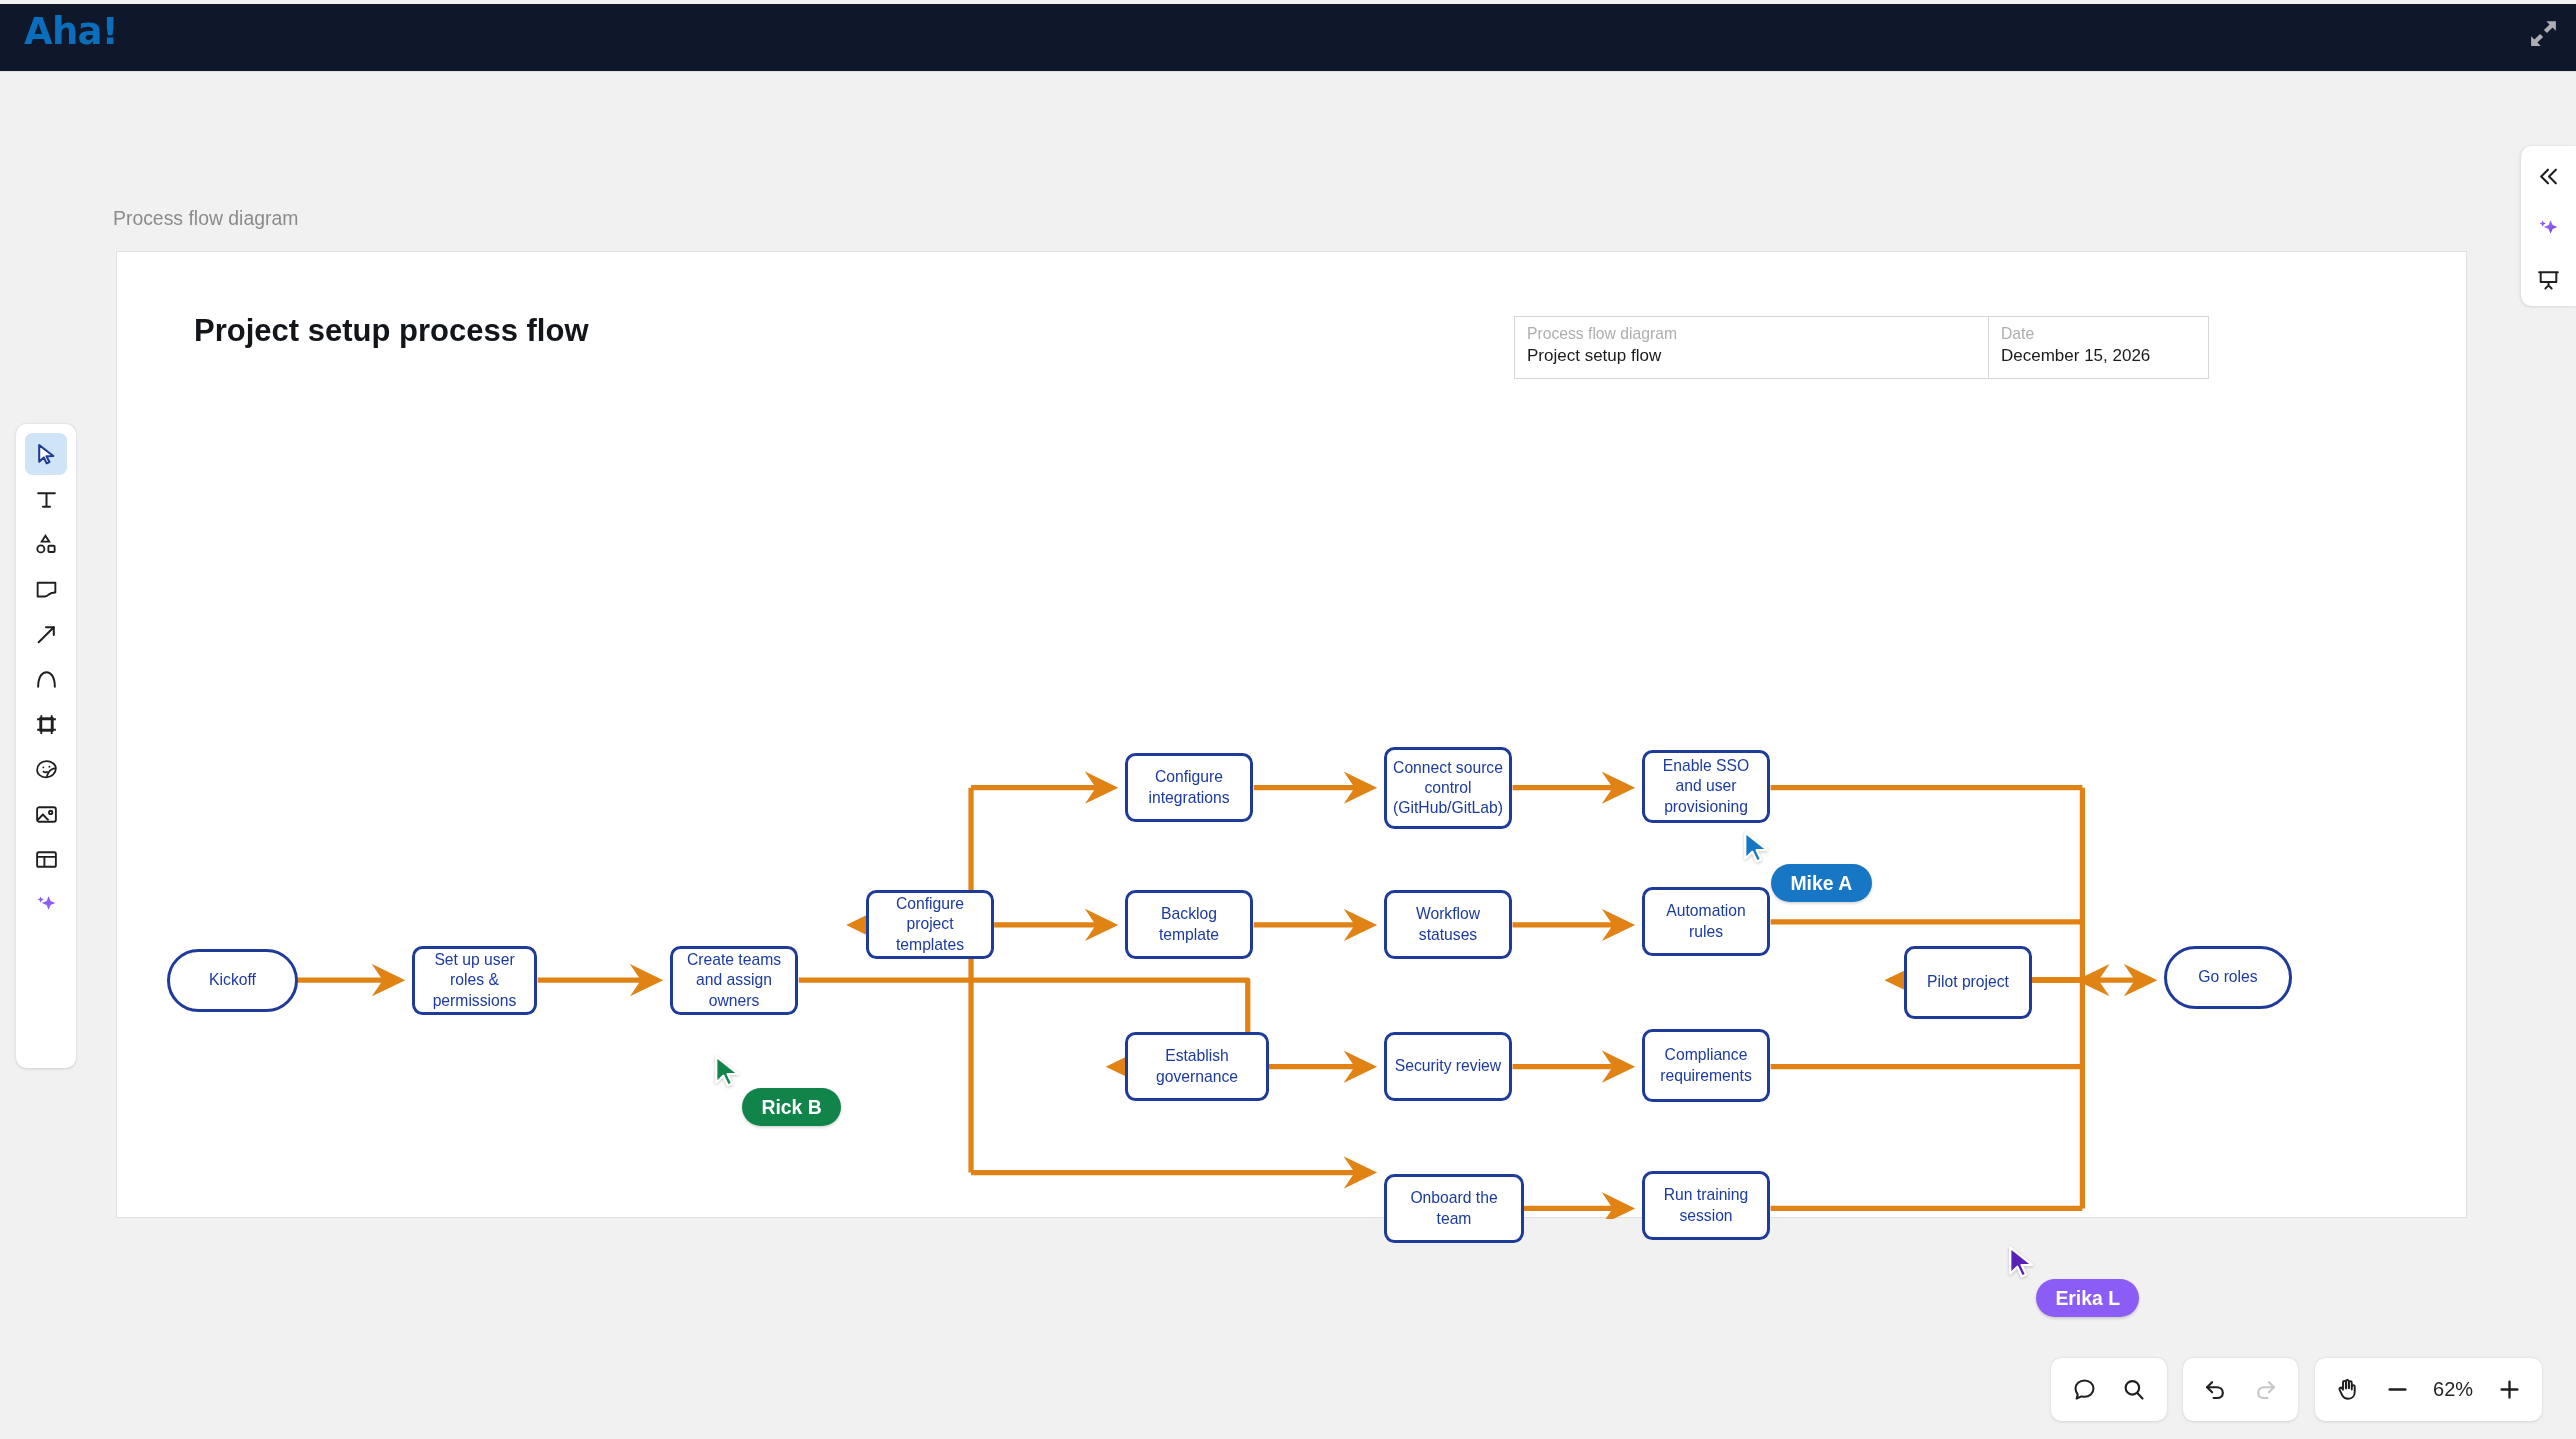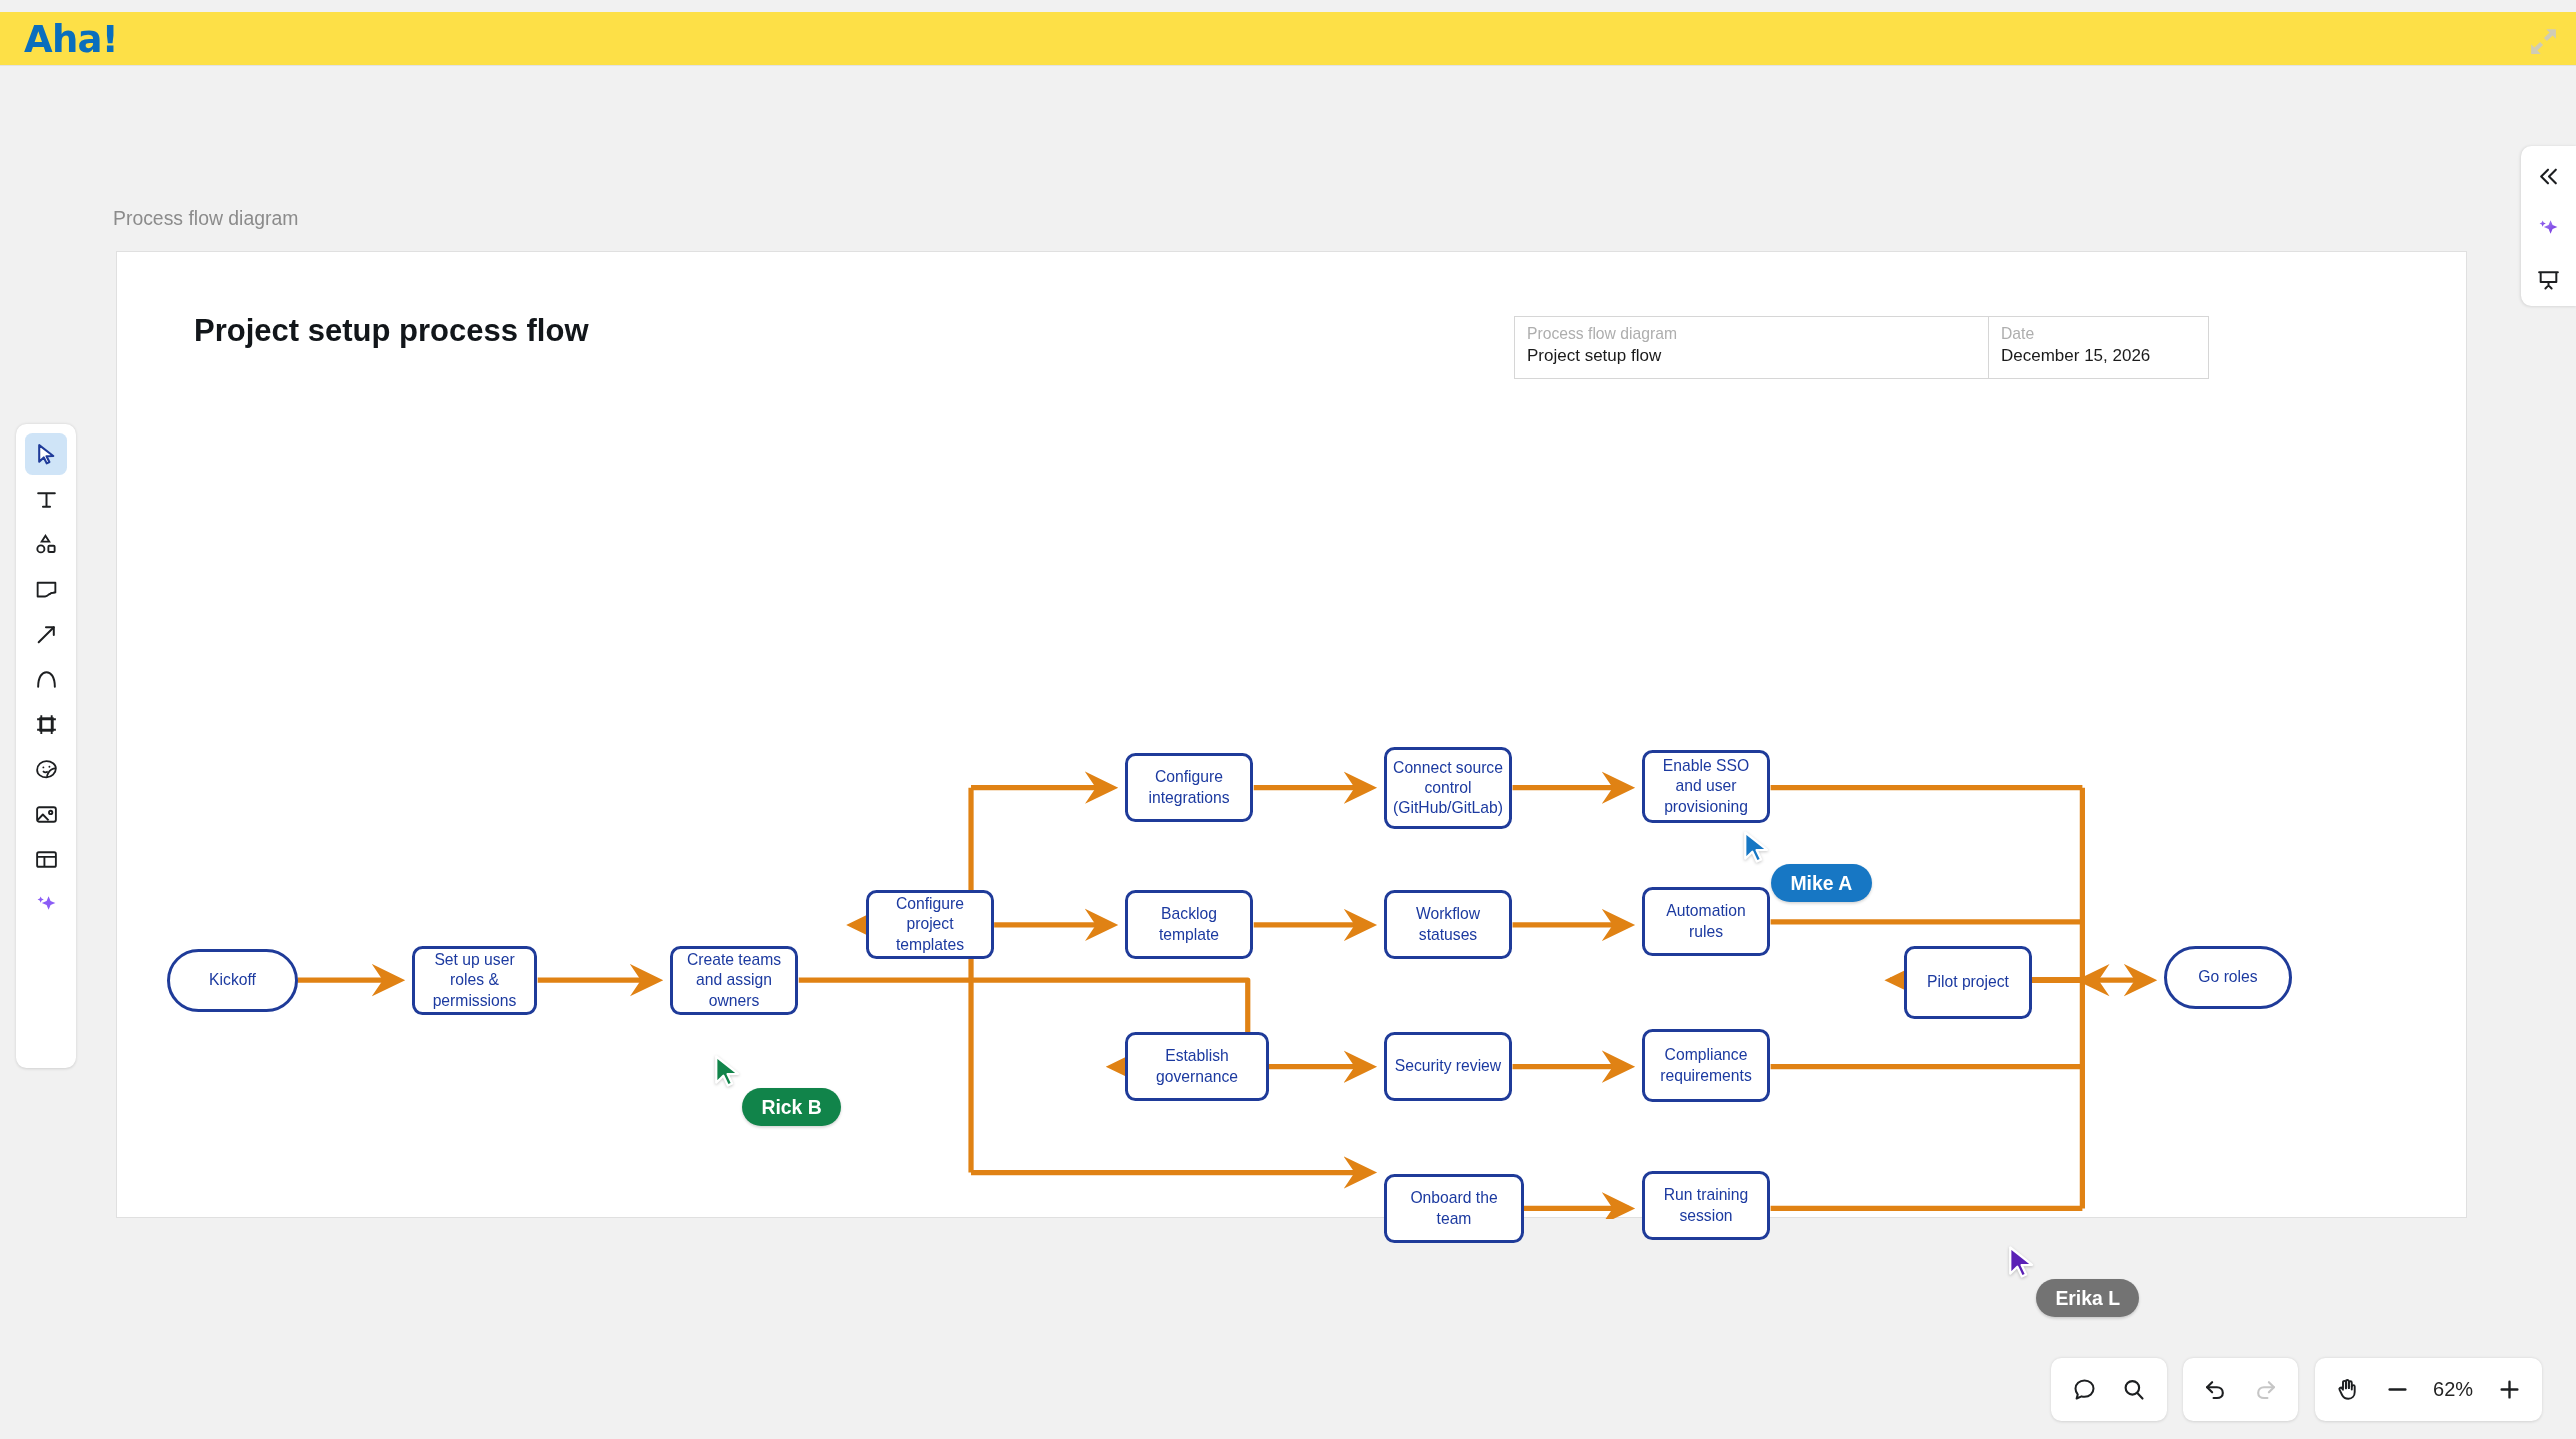--- a/index.html
+++ b/index.html
@@ -5,23 +5,23 @@
   * { box-sizing: border-box; margin: 0; padding: 0; }
   html, body {
     width: 2576px; height: 1439px;
     background: #f1f1f1;
     font-family: "Liberation Sans", sans-serif;
     overflow: hidden;
   }
 
   
   #topbar {
-    position: absolute; top: 12px; left: 0;
-    width: 2576px; height: 54px;
-    background: #fde047;
+    position: absolute; top: 4px; left: 0;
+    width: 2576px; height: 68px;
+    background: #0f172a;
     border-bottom: 0.7px solid #e2e2e2;
   }
   #logo {
     position: absolute; left: 24px; top: 6px;
     font-size: 37px; font-weight: bold; letter-spacing: -0.7px;
     color: #0a6ebd;
     font-family: "DejaVu Sans", sans-serif;
   }
   #collapse-corner {
     position: absolute; right: 16.4px; top: 13.4px;
@@ -352,21 +352,21 @@
       <svg class="arrow" width="34" height="39" viewBox="0 0 24 26">
         <path d="M3 1 L3 19.5 L8 14.6 L11.2 21.5 L14.2 20.1 L11 13.4 L18.4 13.2 Z" fill="#1777c4" stroke="#fff" stroke-width="1.6" stroke-linejoin="round"></path>
       </svg>
       <div class="tag" style="left:30px; top:34px; background:#1777c4;">Mike A</div>
     </div>
 
     <div class="cursor" style="left:1889px; top:993px;">
       <svg class="arrow" width="34" height="39" viewBox="0 0 24 26">
         <path d="M3 1 L3 19.5 L8 14.6 L11.2 21.5 L14.2 20.1 L11 13.4 L18.4 13.2 Z" fill="#5b21b6" stroke="#fff" stroke-width="1.6" stroke-linejoin="round"></path>
       </svg>
-      <div class="tag" style="left:30px; top:34px; background:#737373;">Erika L</div>
+      <div class="tag" style="left:30px; top:34px; background:#8b5cf6;">Erika L</div>
     </div>
   </div>
 </div>
 
 <div id="bottombar">
 
   <div class="bgroup">
     <button class="bbtn">
       <svg width="27" height="27" viewBox="0 0 24 24" fill="none" stroke="#1d1f21" stroke-width="1.8" stroke-linejoin="round">
         <path d="M20 11.2c0 4.1-3.6 7.3-8 7.3-.9 0-1.8-.1-2.6-.4L5 20l1-3.6C4.7 15 4 13.2 4 11.2 4 7.1 7.6 4 12 4s8 3.1 8 7.2Z"></path>

